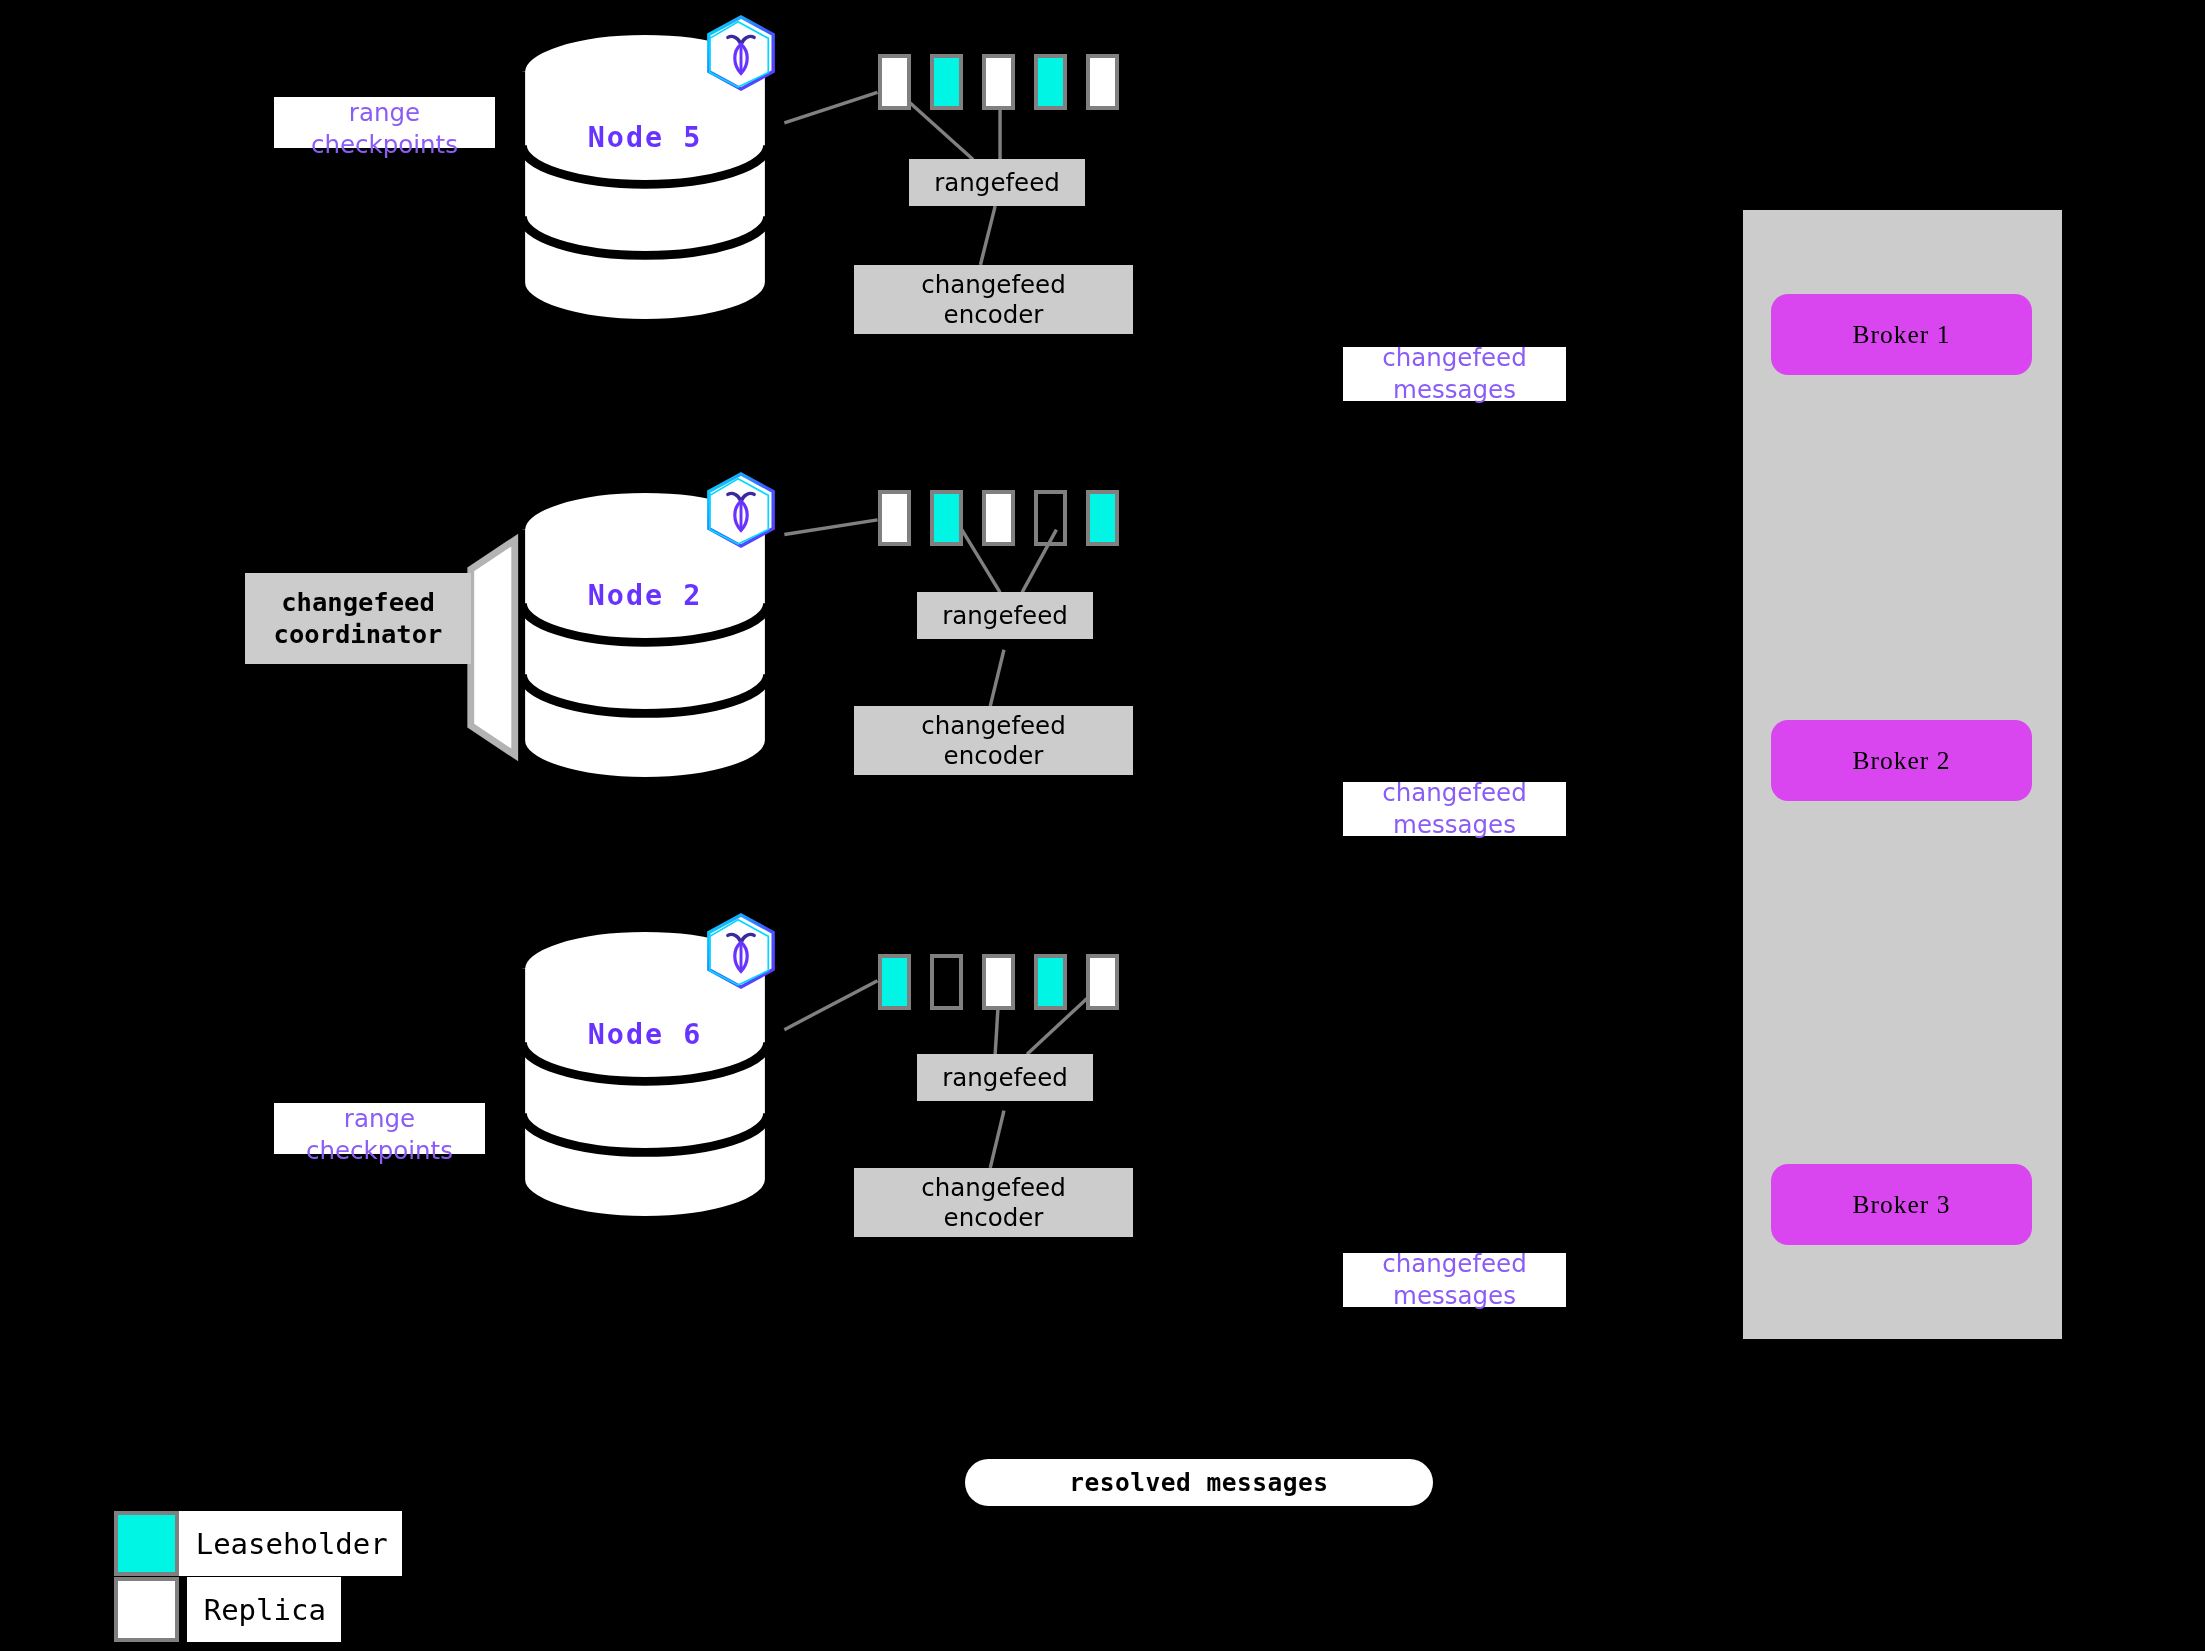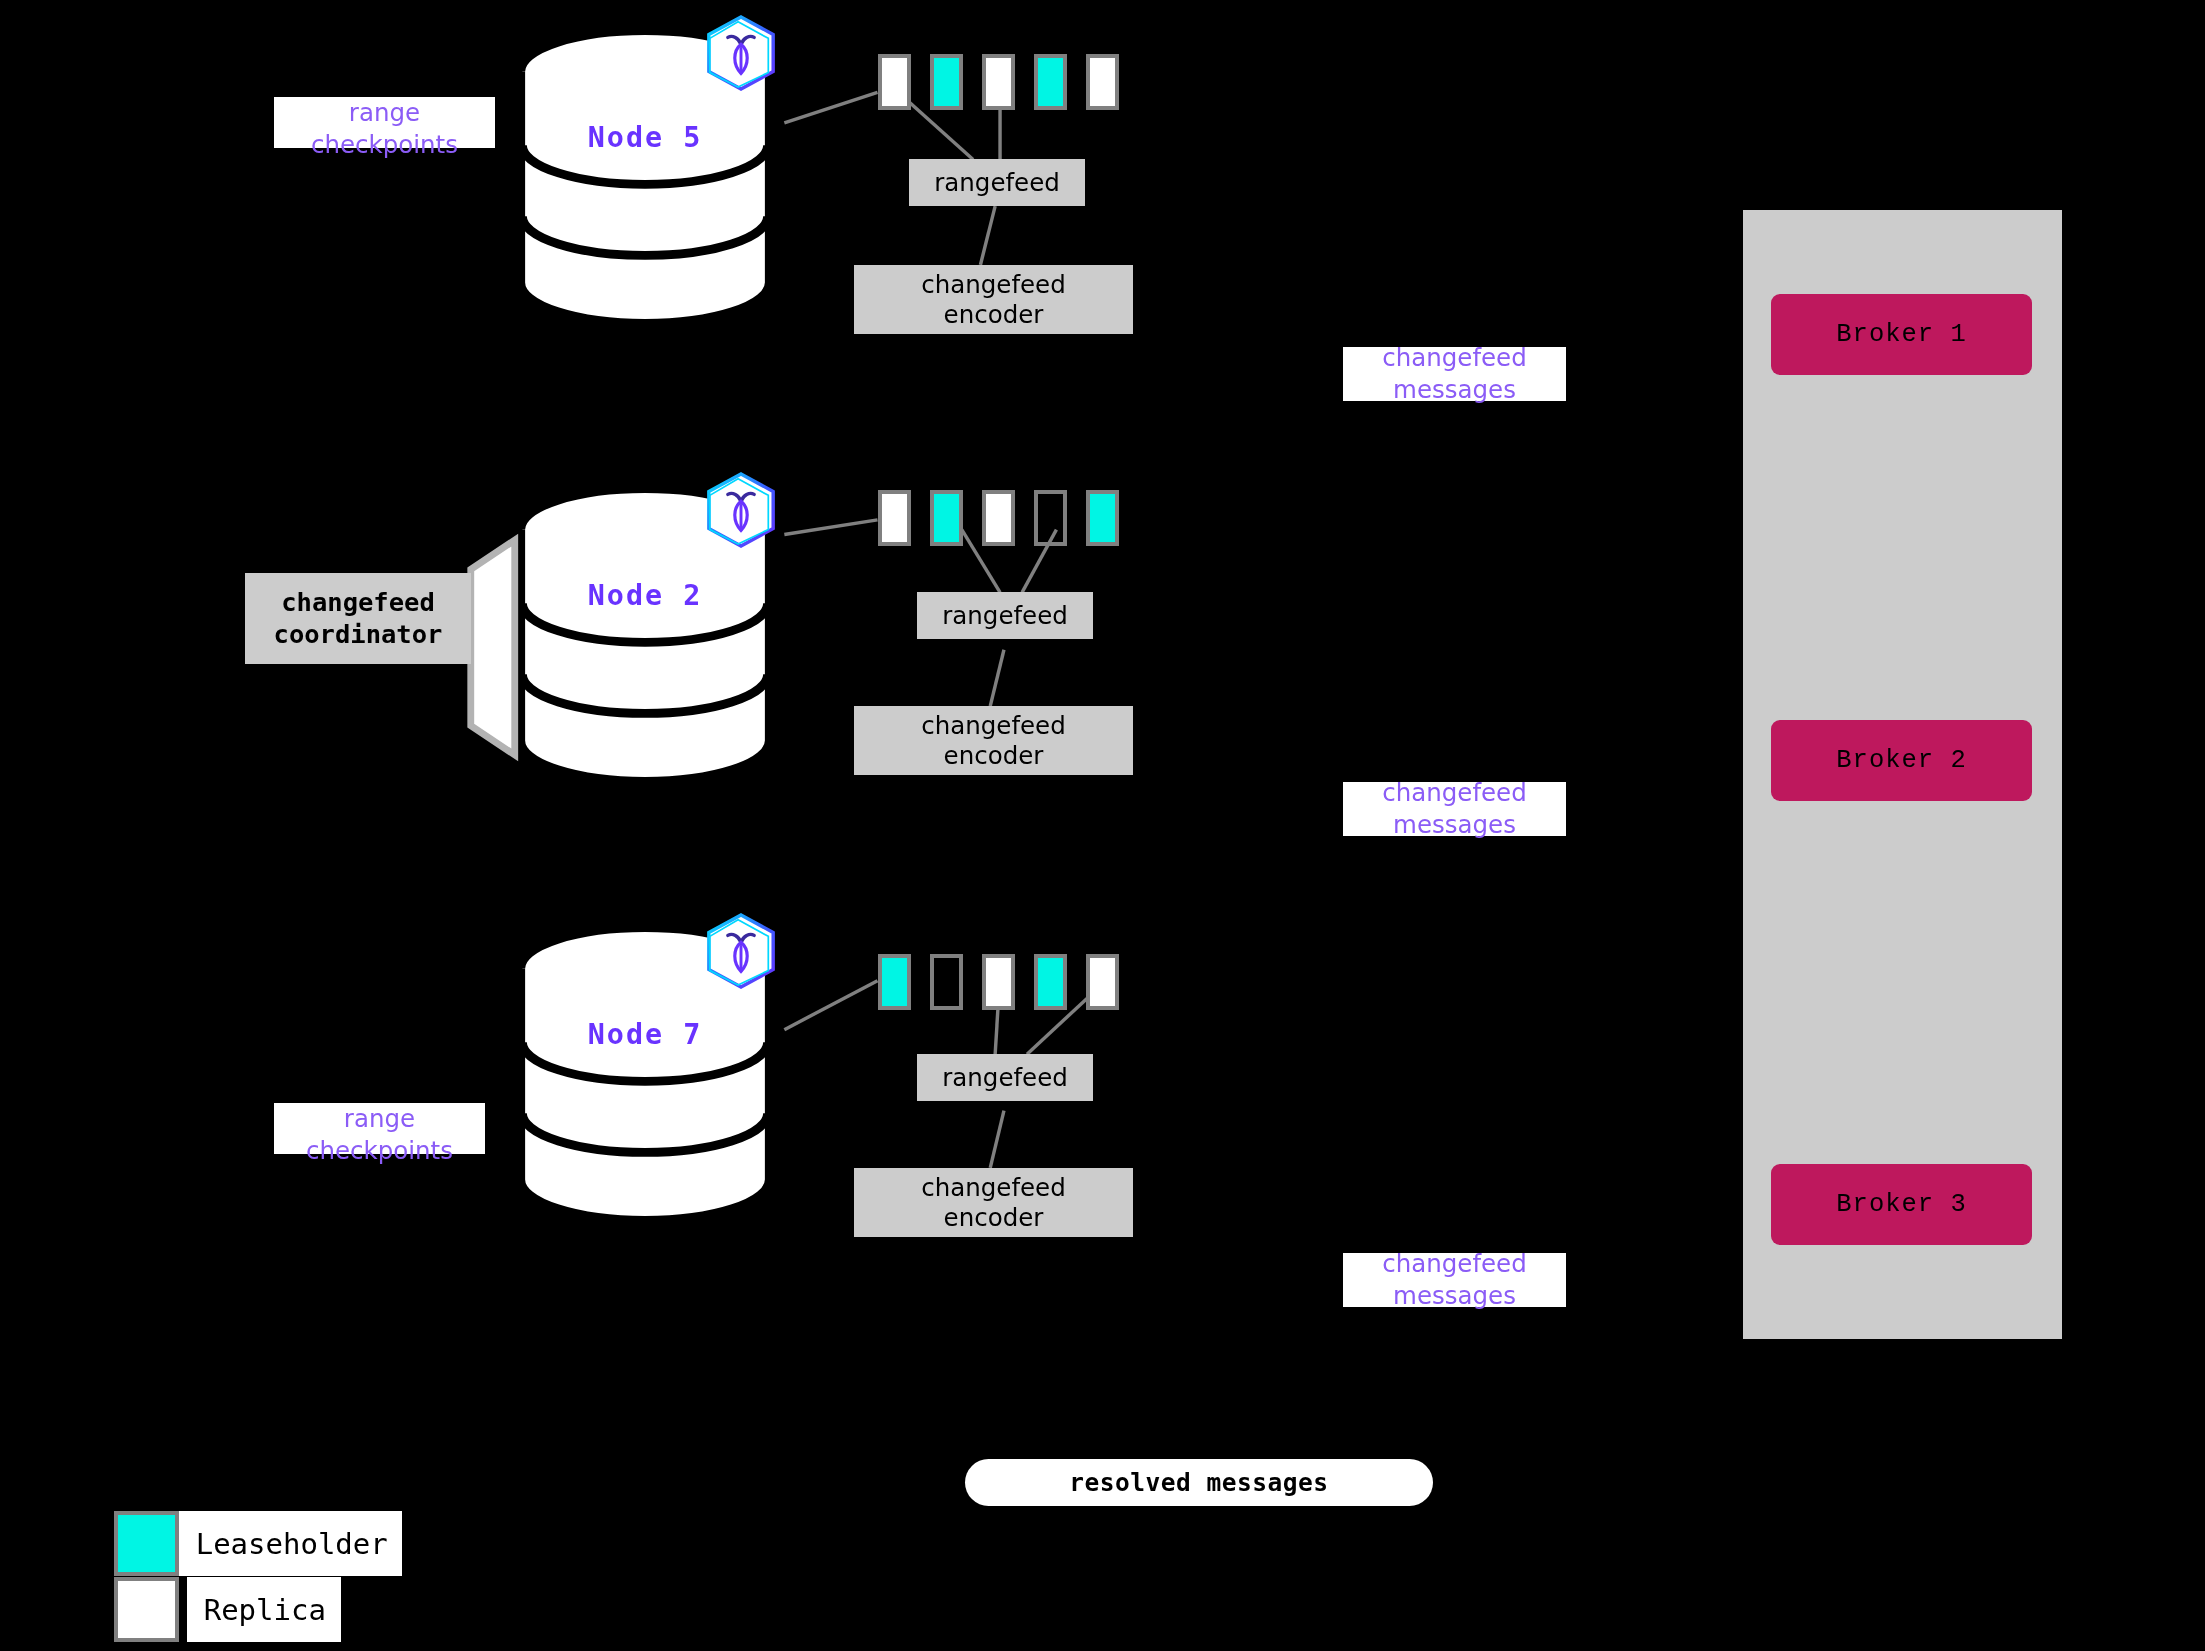--- a/index.html
+++ b/index.html
@@ -46,23 +46,23 @@
     display:flex;align-items:flex-start;justify-content:center;
     text-align:center;line-height:1.30;
     font-family:"DejaVu Sans", sans-serif;font-size:24.5px;
     overflow:visible;
   }
 
   
   .kafka-logo-box{position:absolute;background:#fff;}
   .kafka-cluster{position:absolute;background:#cccccc;}
   .broker{
-    position:absolute;background:#be185d;border-radius:9px;
+    position:absolute;background:#d946ef;border-radius:17px;
     display:flex;align-items:center;justify-content:center;
-    font-family:Liberation Mono, monospace;font-size:25.5px;color:#000;
+    font-family:Liberation Serif, serif;font-size:25.5px;color:#000;
     letter-spacing:1px;
   }
   .kafka-word{
     position:absolute;font-family:"DejaVu Sans", sans-serif;
     font-weight:bold;font-size:45px;color:#111;letter-spacing:-0.5px;
   }
 
   
   .pill{
     position:absolute;background:#ffffff;border-radius:490px;
@@ -222,21 +222,21 @@
   </div>
 
   <div class="node-group" style="left:515px;top:922px;">
     <svg class="cyl" viewBox="0 0 530 620">
       <path d="M15,95 A250,80 0 0 1 515,95 L515,525 A250,80 0 0 1 15,525 Z" fill="#ffffff"></path>
       <ellipse cx="265" cy="95" rx="250" ry="80" fill="#ffffff" stroke="#000" stroke-width="11"></ellipse>
       <path d="M15,95 L15,525 A250,80 0 0 0 515,525 L515,95" fill="#ffffff" stroke="#000" stroke-width="11"></path>
       <path d="M15,245 A250,80 0 0 0 515,245" fill="none" stroke="#000" stroke-width="18"></path>
       <path d="M15,390 A250,80 0 0 0 515,390" fill="none" stroke="#000" stroke-width="18"></path>
     </svg>
-    <div class="node-label">Node 7</div>
+    <div class="node-label">Node 6</div>
   </div>
 
   <div class="crdb-badge" style="left:704px;top:912px;">
     <svg viewBox="0 0 150 160" width="74" height="78">
       <defs>
         <linearGradient id="hexg3" x1="0" y1="0" x2="1" y2="1">
           <stop offset="0%" stop-color="#00e5ff"></stop>
             <stop offset="55%" stop-color="#3b5bff"></stop>
             <stop offset="100%" stop-color="#6933ff"></stop>
         </linearGradient>

